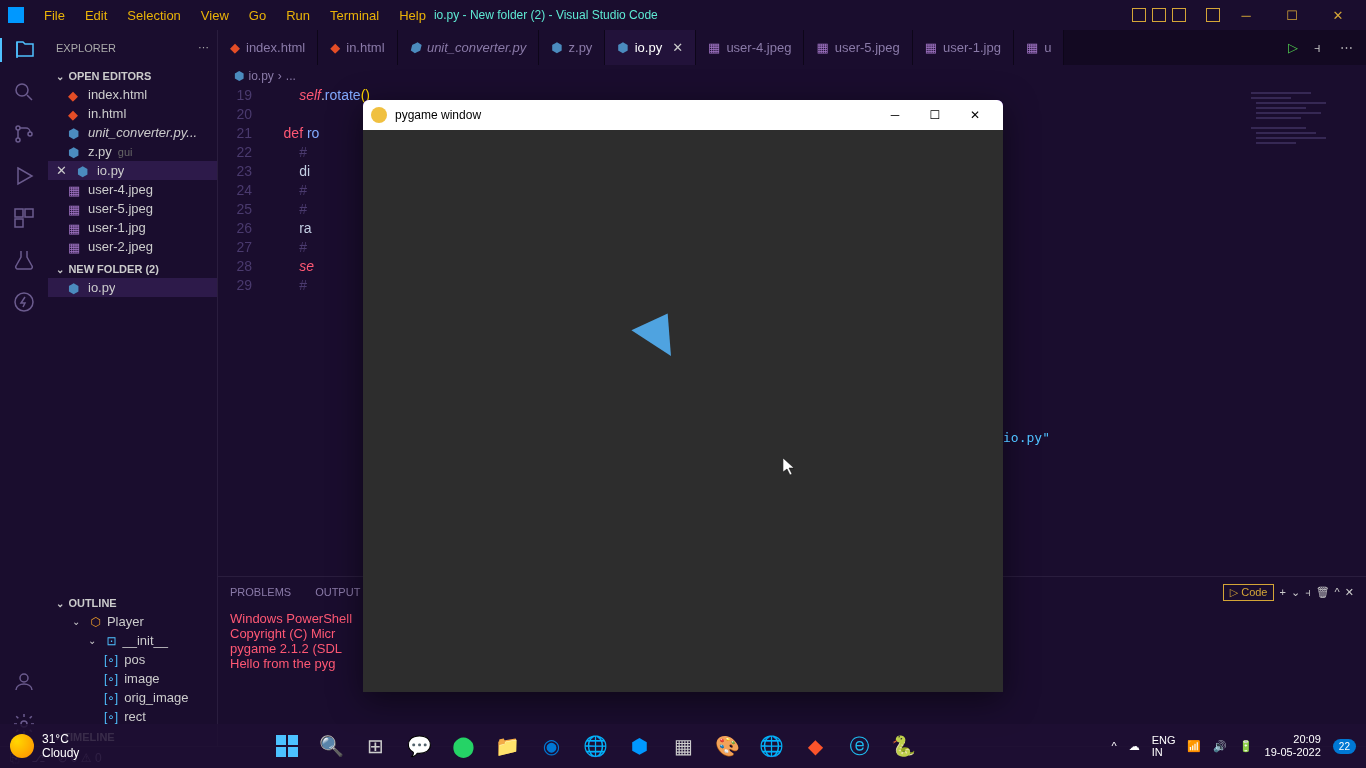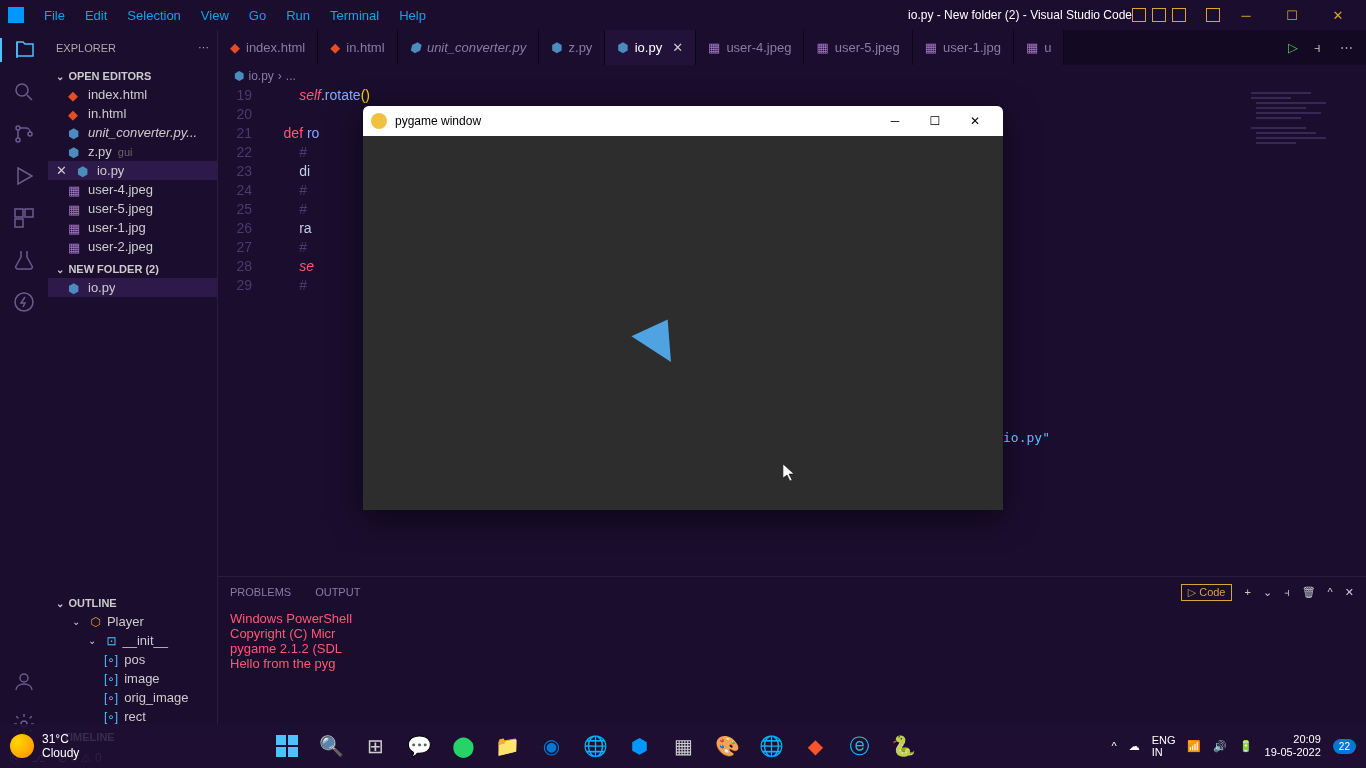--- a/index.html
+++ b/index.html
@@ -2,22 +2,22 @@
 <html><head>
 <meta charset="utf-8">
 <style>
 * { margin: 0; padding: 0; box-sizing: border-box; font-family: 'Segoe UI', sans-serif; }
 body { background: #1a0d2e; width: 1366px; height: 768px; overflow: hidden; position: relative; color: #ccc; font-size: 13px; }
 
 
 .titlebar { height: 30px; background: #1a0d2e; display: flex; align-items: center; padding: 0 8px; }
 .titlebar .vscode-logo { width: 16px; height: 16px; background: #0098ff; margin-right: 12px; }
 .menu { display: flex; gap: 4px; }
-.menu-item { padding: 4px 8px; color: #0ea5e9; cursor: pointer; }
-.title-center { flex: 1; text-align: right; color: #ffffff; font-size: 12px; }
+.menu-item { padding: 4px 8px; color: #eab308; cursor: pointer; }
+.title-center { flex: 1; text-align: left; color: #5eead4; font-size: 12px; }
 .title-right { display: flex; gap: 6px; align-items: center; }
 .layout-icon { width: 14px; height: 14px; border: 1px solid #d4a537; }
 .win-btn { width: 40px; height: 28px; display: flex; align-items: center; justify-content: center; color: #d4a537; cursor: pointer; }
 
 
 .main { display: flex; height: calc(100% - 52px); }
 
 
 .activity-bar { width: 48px; background: #1a0d2e; display: flex; flex-direction: column; align-items: center; padding-top: 8px; gap: 18px; }
 .activity-icon { width: 24px; height: 24px; color: #6b5b8e; cursor: pointer; display: flex; align-items: center; justify-content: center; }
@@ -72,31 +72,31 @@
 .comment { color: #4a3a6e; }
 .var { color: #c3cee3; }
 
 
 .minimap { position: absolute; right: 0; top: 0; width: 120px; height: 200px; opacity: 0.6; }
 
 
 .panel { height: 170px; border-top: 1px solid #2a1d3e; display: flex; flex-direction: column; }
 .panel-tabs { height: 30px; display: flex; align-items: center; padding: 0 12px; gap: 24px; font-size: 11px; }
 .panel-tab { color: #8a7aa8; cursor: pointer; }
-.panel-actions { margin-left: auto; display: flex; gap: 12px; align-items: center; }
+.panel-actions { margin-left: auto; display: flex; gap: 5px; align-items: center; }
 .terminal-content { flex: 1; padding: 4px 12px; font-family: 'Consolas', monospace; font-size: 13px; overflow: hidden; }
 .term-line { color: #ff5874; white-space: pre; }
 
 
 .statusbar { height: 22px; background: #1a0d2e; border-top: 1px solid #2a1d3e; display: flex; align-items: center; padding: 0 10px; font-size: 12px; color: #8a7aa8; gap: 16px; }
 .status-left { display: flex; gap: 12px; }
 .status-right { margin-left: auto; display: flex; gap: 14px; }
 
 
-.pygame-window { position: absolute; left: 363px; top: 106px; width: 640px; height: 404px; background: #6d28d9; border-radius: 6px; box-shadow: 0 8px 32px rgba(0,0,0,0.5); }
+.pygame-window { position: absolute; left: 363px; top: 100px; width: 640px; height: 592px; background: #6d28d9; border-radius: 6px; box-shadow: 0 8px 32px rgba(0,0,0,0.5); }
 .pygame-titlebar { height: 30px; background: #fff; border-radius: 6px 6px 0 0; display: flex; align-items: center; padding: 0 8px; color: #000; font-size: 12px; }
 .pygame-icon { width: 16px; height: 16px; background: #f0c040; border-radius: 50%; margin-right: 8px; }
 .pygame-title { flex: 1; }
 .pygame-btns { display: flex; gap: 0; }
 .pygame-btn { width: 40px; height: 28px; display: flex; align-items: center; justify-content: center; cursor: pointer; }
 .pygame-canvas { width: 100%; height: calc(100% - 30px); background: #2d2d2d; position: relative; }
 .triangle { position: absolute; left: 275px; top: 190px; width: 0; height: 0; border-left: 25px solid transparent; border-right: 15px solid transparent; border-top: 40px solid #4fa3e0; transform: rotate(-25deg); }
 .cursor-arrow { position: absolute; left: 420px; top: 328px; color: #fff; }
 
 

